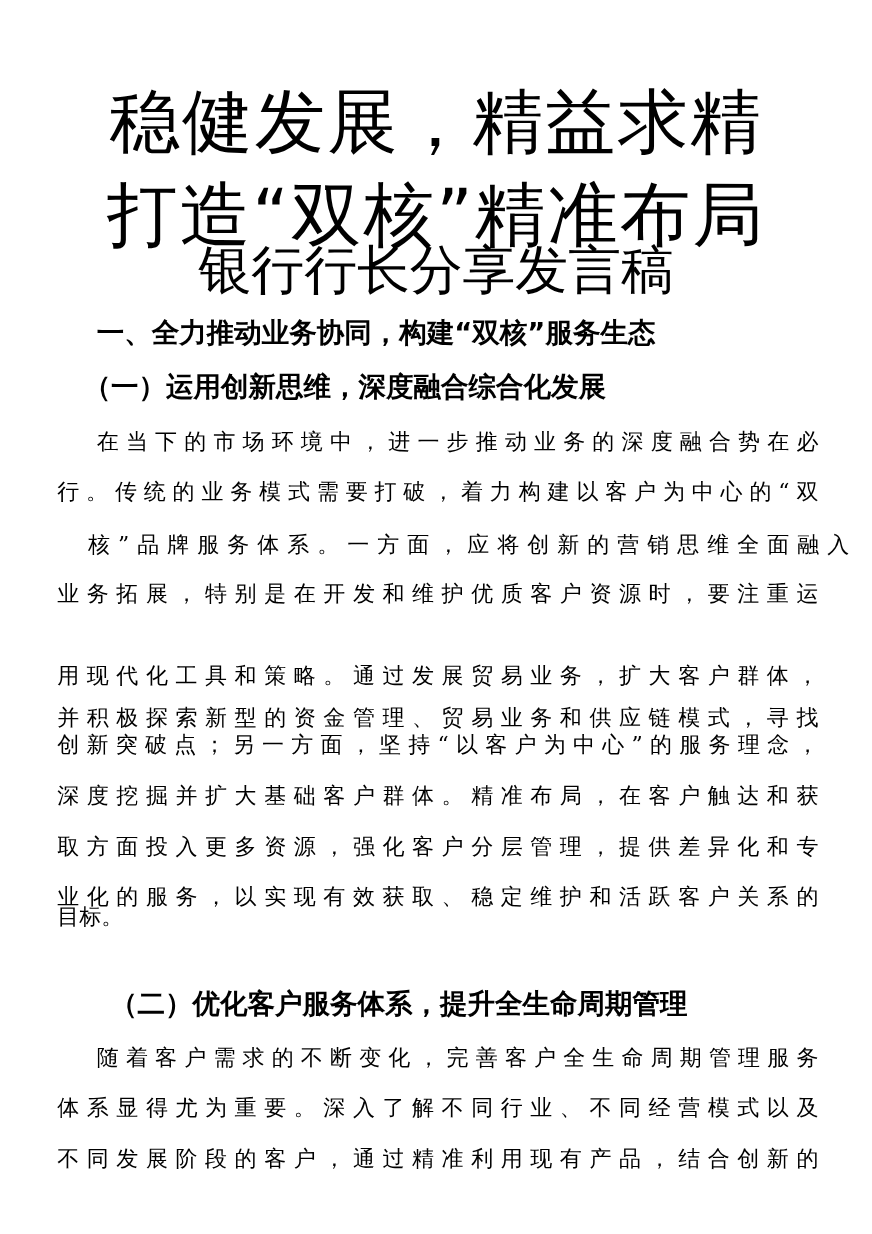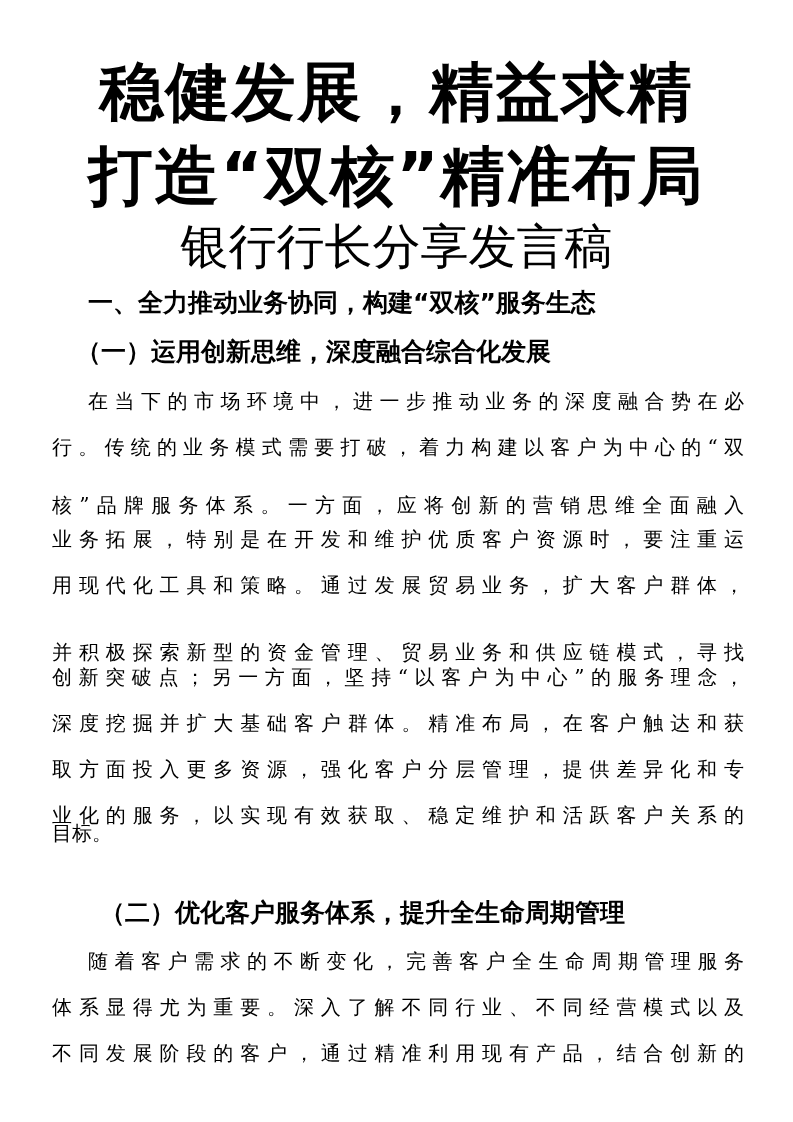--- a/index.html
+++ b/index.html
@@ -20,25 +20,26 @@
       left: 0;
       top: 0;
       width: 793px;
       height: 1122px;
     }
     .title-line {
       position: absolute;
       left: 0;
       width: 793px;
       text-align: center;
-      font-weight: bold;
+      font-weight: normal;
       font-size: 64px;
       line-height: 80px;
       letter-spacing: 2px;
       white-space: nowrap;
+      margin-top: 20px;
     }
     .title-1 { top: 52px; }
     .title-2 { top: 136px; }
     .subtitle {
       position: absolute;
       left: 0;
       top: 220px;
       width: 793px;
       text-align: center;
       font-size: 48px;
@@ -78,23 +79,23 @@
   <div class="title-line title-2">打造“双核”精准布局</div>
 
   <div class="subtitle">银行行长分享发言稿</div>
 
   <div class="heading h1">一、全力推动业务协同，构建“双核”服务生态</div>
 
   <div class="heading h2a">（一）运用创新思维，深度融合综合化发展</div>
 
   <div class="body-line first" style="top:381px;">在当下的市场环境中，进一步推动业务的深度融合势在必</div>
   <div class="body-line" style="top:427px;">行。传统的业务模式需要打破，着力构建以客户为中心的“双</div>
-  <div class="body-line" style="top:485px;">核”品牌服务体系。一方面，应将创新的营销思维全面融入</div>
+  <div class="body-line" style="top:475px;margin-left:28px;">核”品牌服务体系。一方面，应将创新的营销思维全面融入</div>
   <div class="body-line" style="top:519px;">业务拓展，特别是在开发和维护优质客户资源时，要注重运</div>
-  <div class="body-line" style="top:565px;">用现代化工具和策略。通过发展贸易业务，扩大客户群体，</div>
+  <div class="body-line" style="top:594px;">用现代化工具和策略。通过发展贸易业务，扩大客户群体，</div>
   <div class="body-line" style="top:632px;">并积极探索新型的资金管理、贸易业务和供应链模式，寻找</div>
   <div class="body-line" style="top:703px;">深度挖掘并扩大基础客户群体。精准布局，在客户触达和获</div>
   <div class="body-line" style="top:657px;">创新突破点；另一方面，坚持“以客户为中心”的服务理念，</div>
   <div class="body-line" style="top:749px;">取方面投入更多资源，强化客户分层管理，提供差异化和专</div>
   <div class="body-line" style="top:795px;">业化的服务，以实现有效获取、稳定维护和活跃客户关系的</div>
   <div class="body-line last" style="top:813px;">目标。</div>
 
   <div class="heading h2b">（二）优化客户服务体系，提升全生命周期管理</div>
 
   <div class="body-line first" style="top:941px;">随着客户需求的不断变化，完善客户全生命周期管理服务</div>

